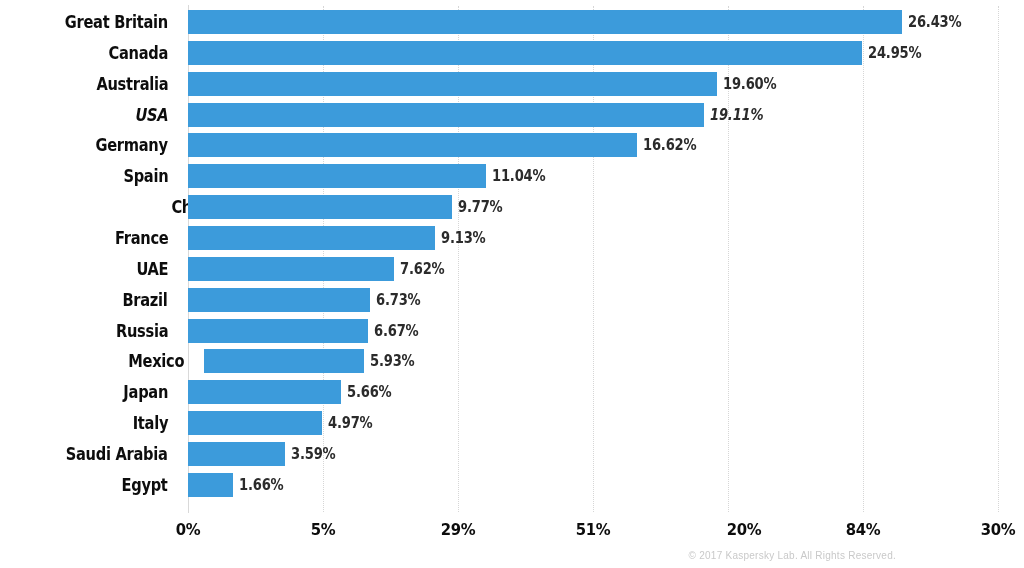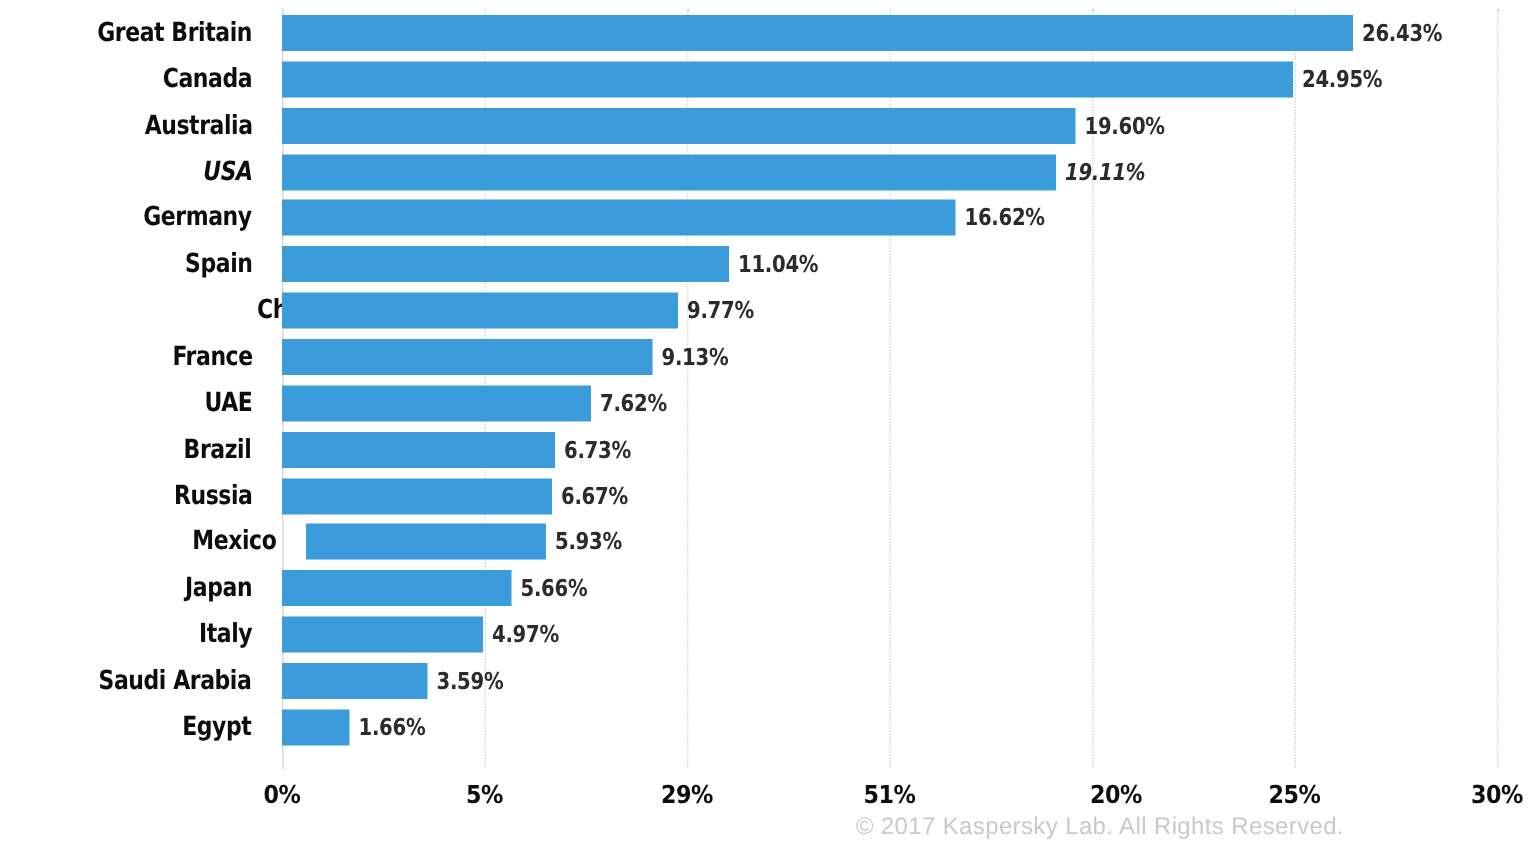--- a/index.html
+++ b/index.html
@@ -118,21 +118,21 @@
     font-size: 16.5px;
     color: #0d0d0d;
     letter-spacing: -0.3px;
     font-family: "DejaVu Sans Condensed", "Liberation Sans Narrow", "Liberation Sans", sans-serif;
   }
 
   #copyright {
     position: absolute;
     right: 13px;
     bottom: 7px;
-    font-size: 16px;
+    font-size: 10px;
     color: #c9c9c9;
     letter-spacing: 0.25px;
     white-space: nowrap;
     z-index: 4;
     font-family: "Liberation Sans", sans-serif;
     margin-left: 37px;
   }
 </style>
 </head>
 <body>
@@ -231,19 +231,19 @@
         <div class="val-label" style="left: 238.82px;">1.66%</div>
       </div>
     </div>
 
   <div id="axis-layer">
       <div class="tick-label" style="left: 188px;">0%</div>
       <div class="tick-label" style="left: 323px;">5%</div>
       <div class="tick-label" style="left: 458px;">29%</div>
       <div class="tick-label" style="left: 593px;">51%</div>
       <div class="tick-label" style="left: 744px;">20%</div>
-      <div class="tick-label" style="left: 863px;">25%</div>
+      <div class="tick-label" style="left: 863px;">84%</div>
       <div class="tick-label" style="left: 998px;">30%</div>
     </div>
 
   <div id="copyright">© 2017 Kaspersky Lab. All Rights Reserved.</div>
 
 </div>
 
 </body></html>

